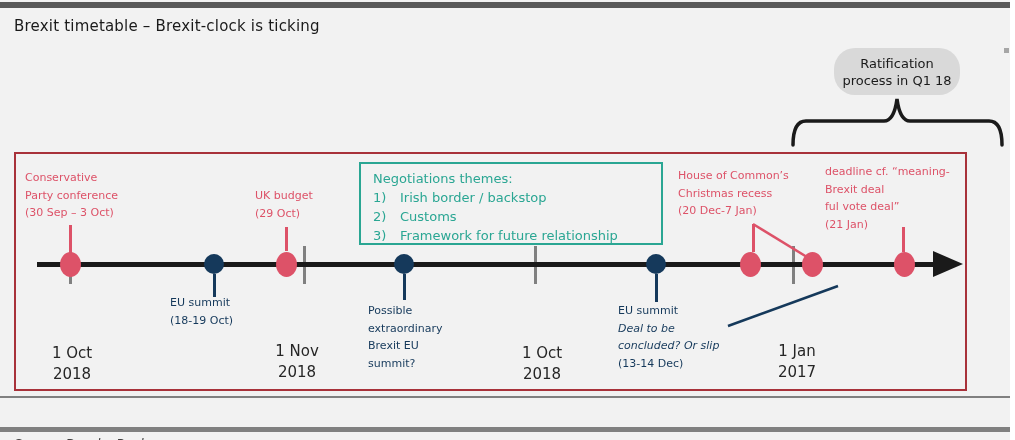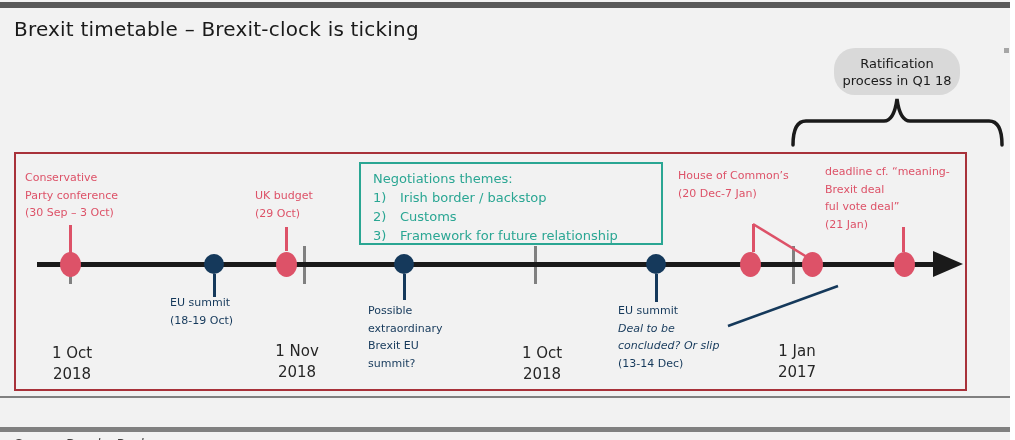--- a/index.html
+++ b/index.html
@@ -5,21 +5,21 @@
   html,body{margin:0;padding:0;background:#ffffff;}
   .canvas{
     position:relative;width:1015px;height:440px;background:#ffffff;overflow:hidden;
     font-family:"DejaVu Sans","Liberation Sans",sans-serif;color:#1a1a1a;
   }
   .content-bg{position:absolute;left:0;top:0;width:1010px;height:440px;background:#f2f2f2;}
   .rule{position:absolute;left:0;width:1010px;background:#808080;}
   .rule.top{top:2px;height:6px;background:#595959;}
   .rule.sep{top:396px;height:2px;}
   .rule.bottom{top:427px;height:5px;}
-  .page-title{position:absolute;left:14px;top:17px;font-size:20px;color:#1a1a1a;letter-spacing:.2px;}
+  .page-title{position:absolute;left:14px;top:17px;font-size:15px;color:#1a1a1a;letter-spacing:.2px;}
   .ratif-box{
     position:absolute;left:834px;top:48px;width:126px;height:47px;background:#d9d9d9;
     display:flex;flex-direction:column;justify-content:center;align-items:center;
     font-size:13px;line-height:17px;color:#1a1a1a;text-align:center;border-radius:21px;
   }
   .corner-marker{position:absolute;left:1004px;top:48px;width:5px;height:5px;background:#a6a6a6;}
   .frame-red{position:absolute;left:14px;top:152px;width:953px;height:239px;border:2px solid #a8323a;box-sizing:border-box;}
   .neg-box{
     position:absolute;left:359px;top:162px;width:304px;height:83px;border:2px solid #2aa693;box-sizing:border-box;
     color:#2aa693;font-size:13px;line-height:19px;padding:5px 0 0 12px;
@@ -116,20 +116,21 @@
     <div>Conservative</div>
     <div>Party conference</div>
     <div>(30 Sep – 3 Oct)</div>
   </div>
   <div class="note pink" style="left:255px;top:187px">
     <div>UK budget</div>
     <div>(29 Oct)</div>
   </div>
   <div class="note pink" style="left:678px;top:167px">
     <div>House of Common’s</div>
+    <div>Christmas recess</div>
     <div>(20 Dec-7 Jan)</div>
   </div>
   <div class="note pink" style="left:825px;top:163px">
     <div>deadline cf. “meaning-</div>
     <div>Brexit deal</div>
     <div><span class="wavy">ful</span><span> vote deal”</span></div>
     <div>(21 Jan)</div>
   </div>
 
   <div class="note navy" style="left:170px;top:294px">

